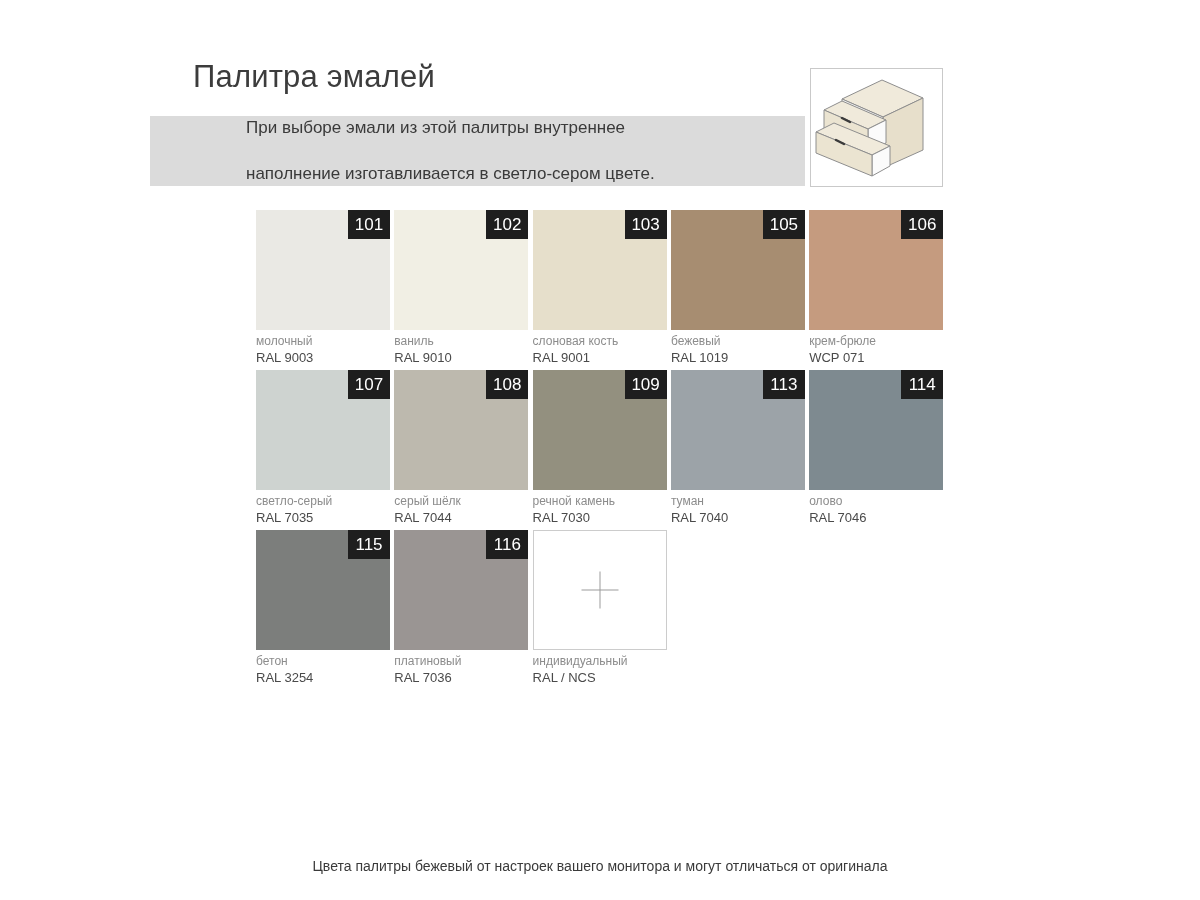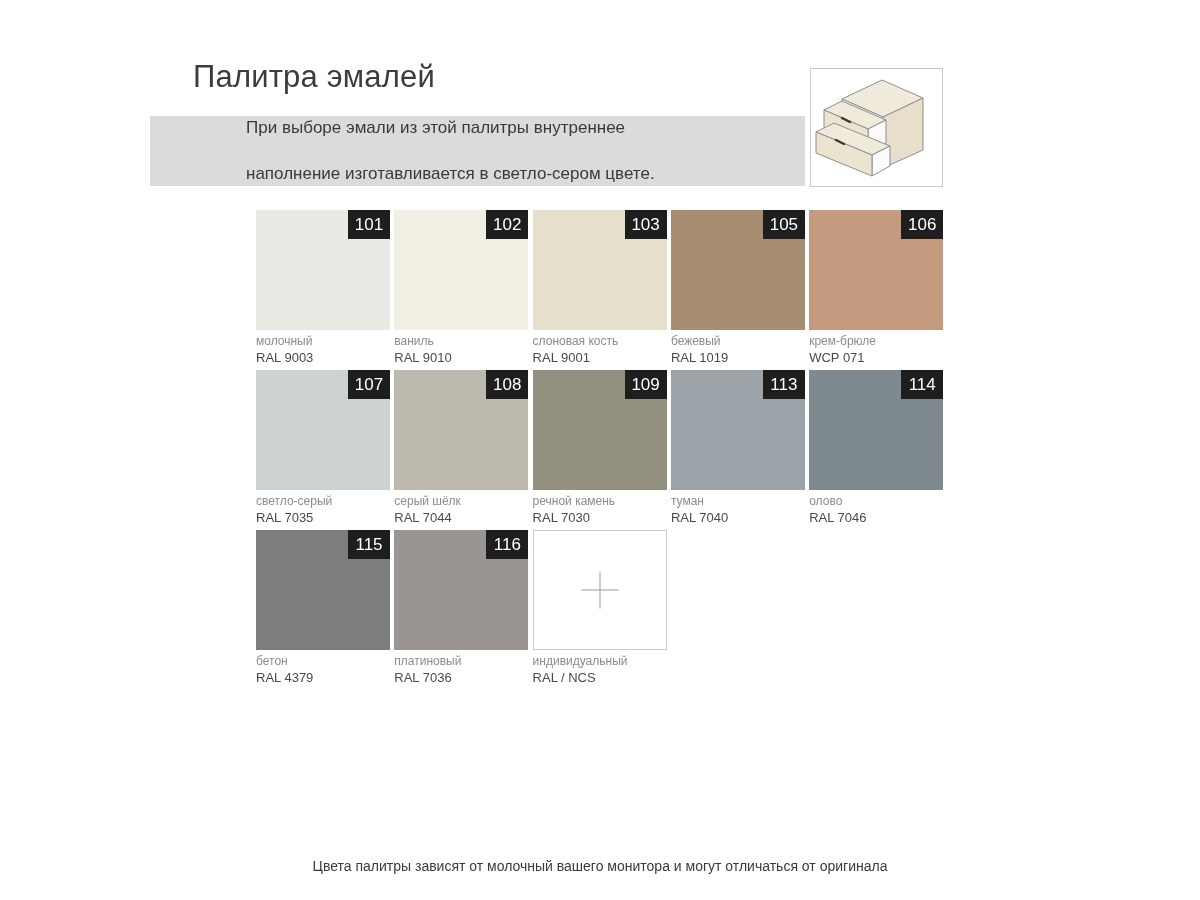--- a/index.html
+++ b/index.html
@@ -192,21 +192,21 @@
     <div class="swatch-name">олово</div>
     <div class="swatch-code">RAL 7046</div>
   </div>
 
   <div class="cell">
     <div class="tile" style="background: rgb(124, 126, 124);">
       <div class="badge">115</div>
 
     </div>
     <div class="swatch-name">бетон</div>
-    <div class="swatch-code">RAL 4379</div>
+    <div class="swatch-code">RAL 3254</div>
   </div>
 
   <div class="cell">
     <div class="tile" style="background: rgb(154, 149, 147);">
       <div class="badge">116</div>
 
     </div>
     <div class="swatch-name">платиновый</div>
     <div class="swatch-code">RAL 7036</div>
   </div>
@@ -214,13 +214,13 @@
   <div class="cell">
     <div class="tile custom">
 
       <span class="plus"></span>
     </div>
     <div class="swatch-name">индивидуальный</div>
     <div class="swatch-code">RAL / NCS</div>
   </div>
 </div>
 
-<div class="footer-note">Цвета палитры зависят от молочный вашего монитора и могут отличаться от оригинала</div>
+<div class="footer-note">Цвета палитры бежевый от настроек вашего монитора и могут отличаться от оригинала</div>
 
 </body></html>

